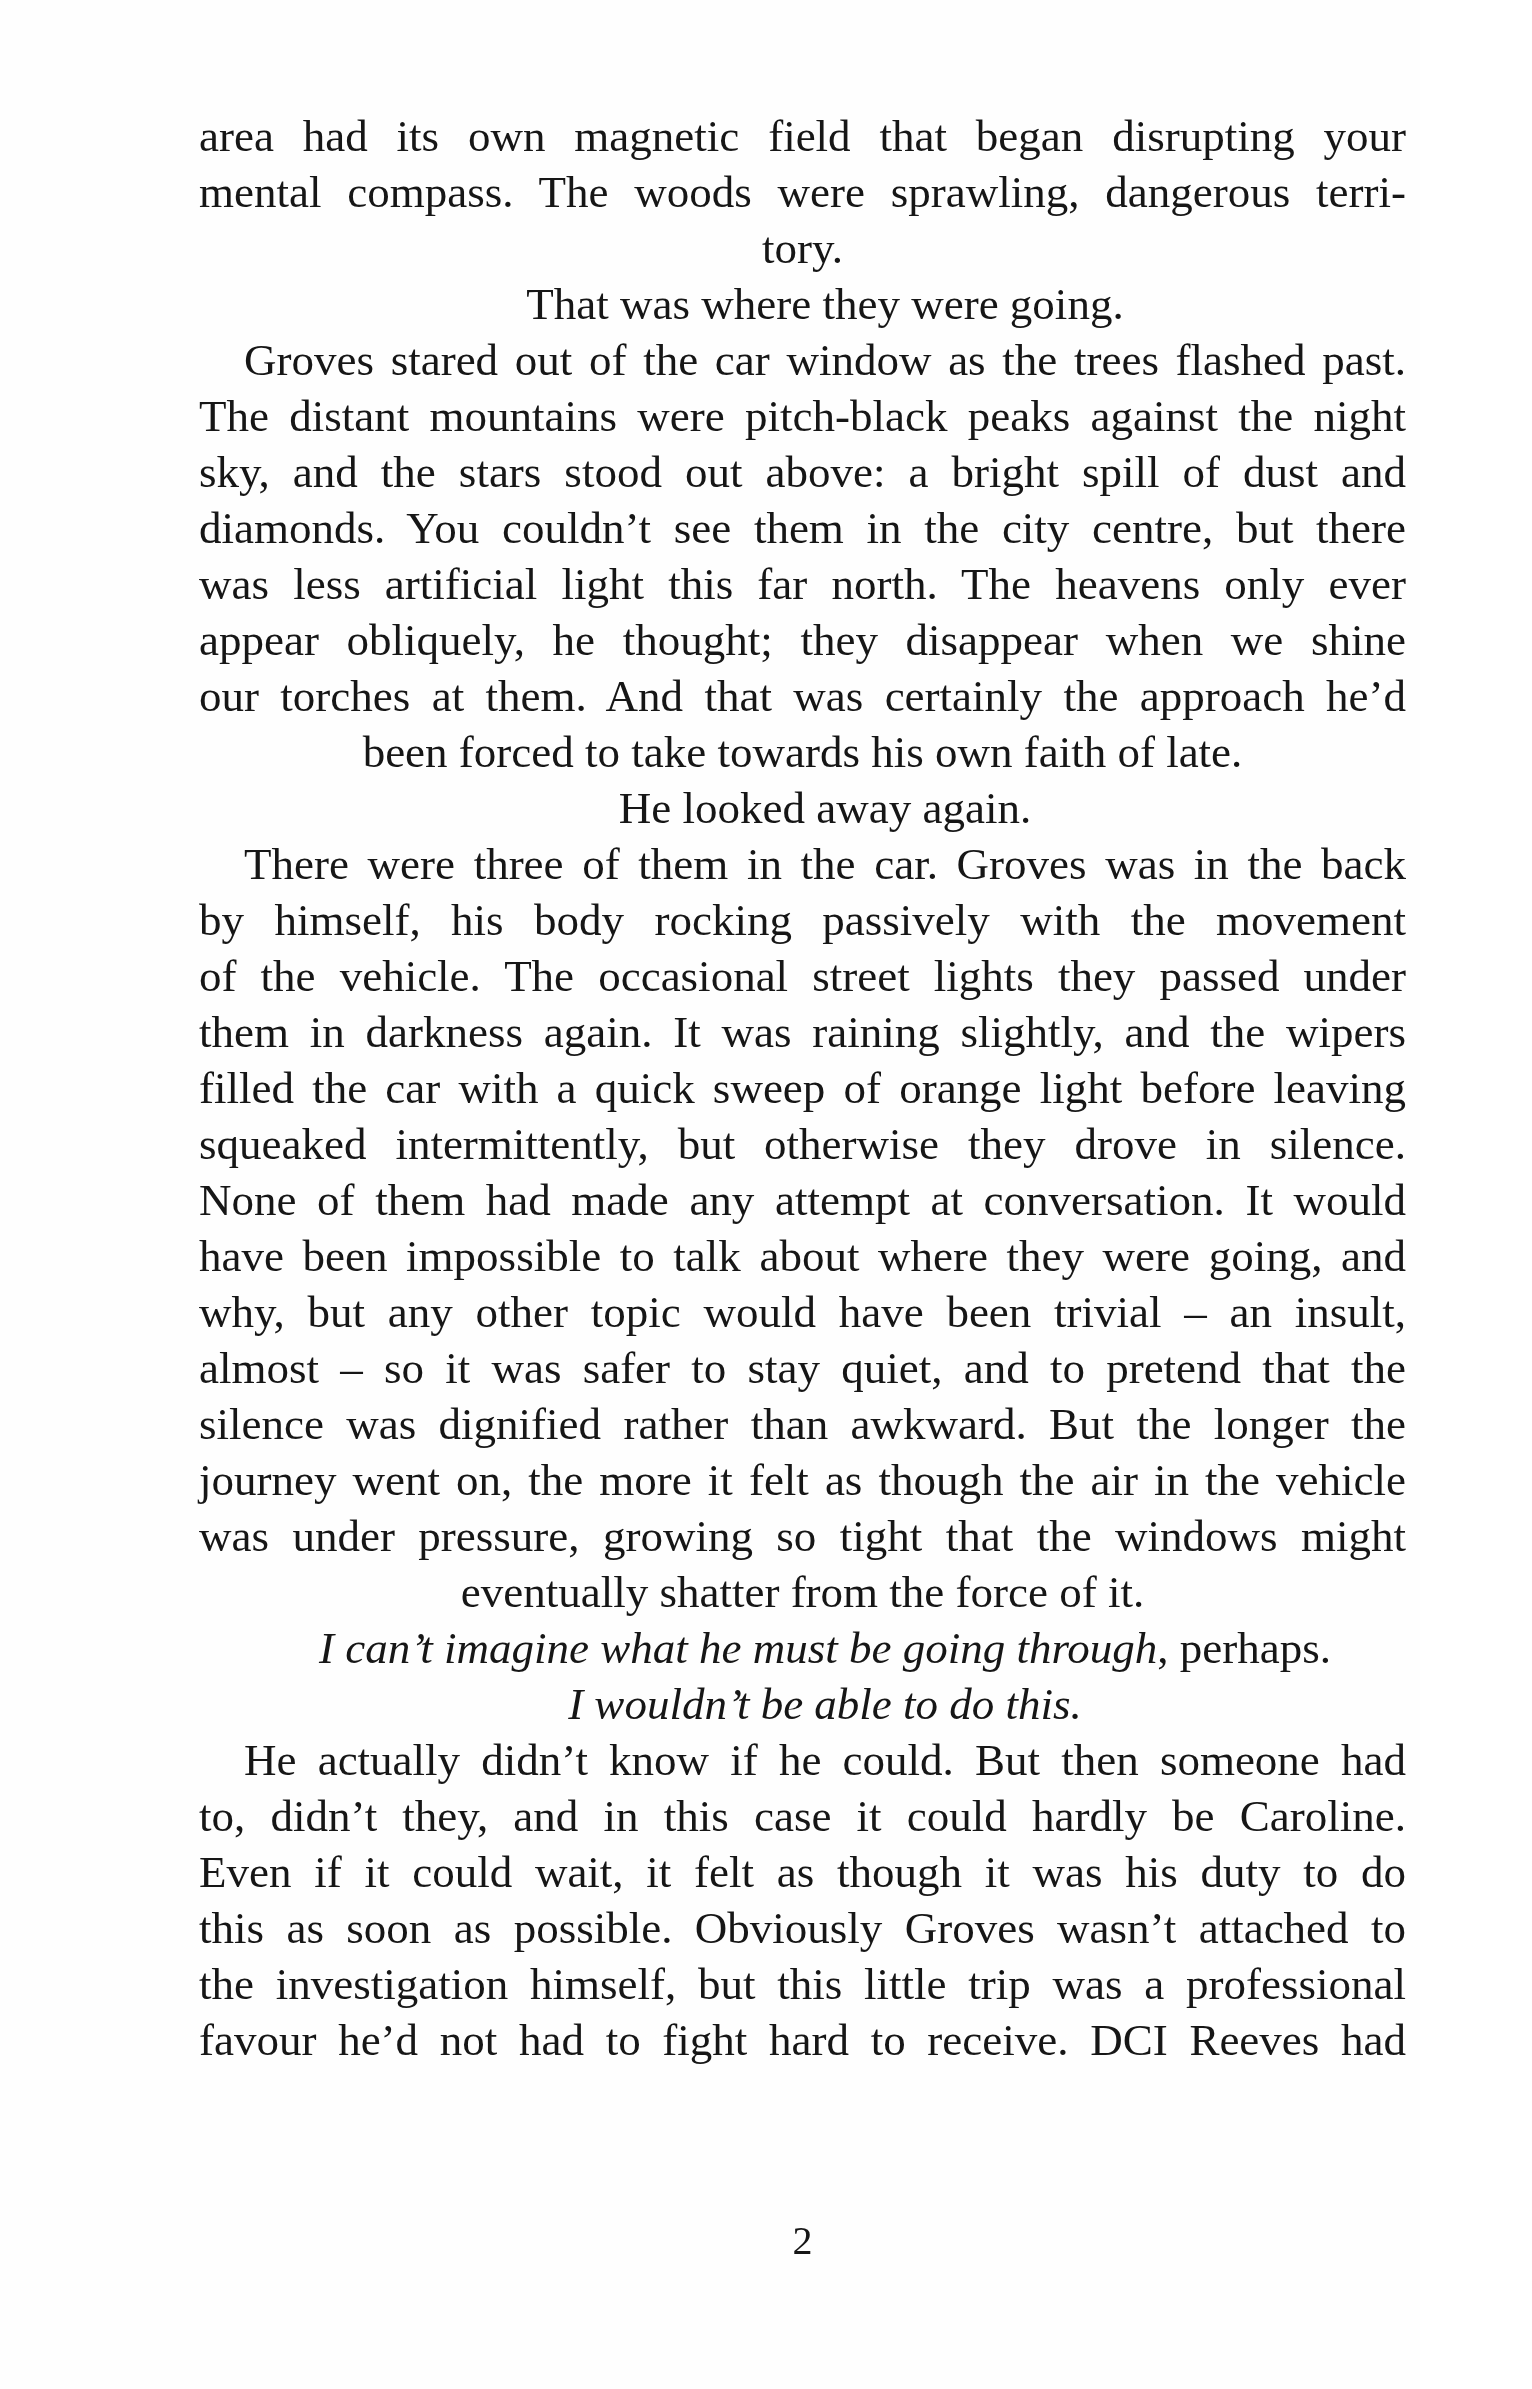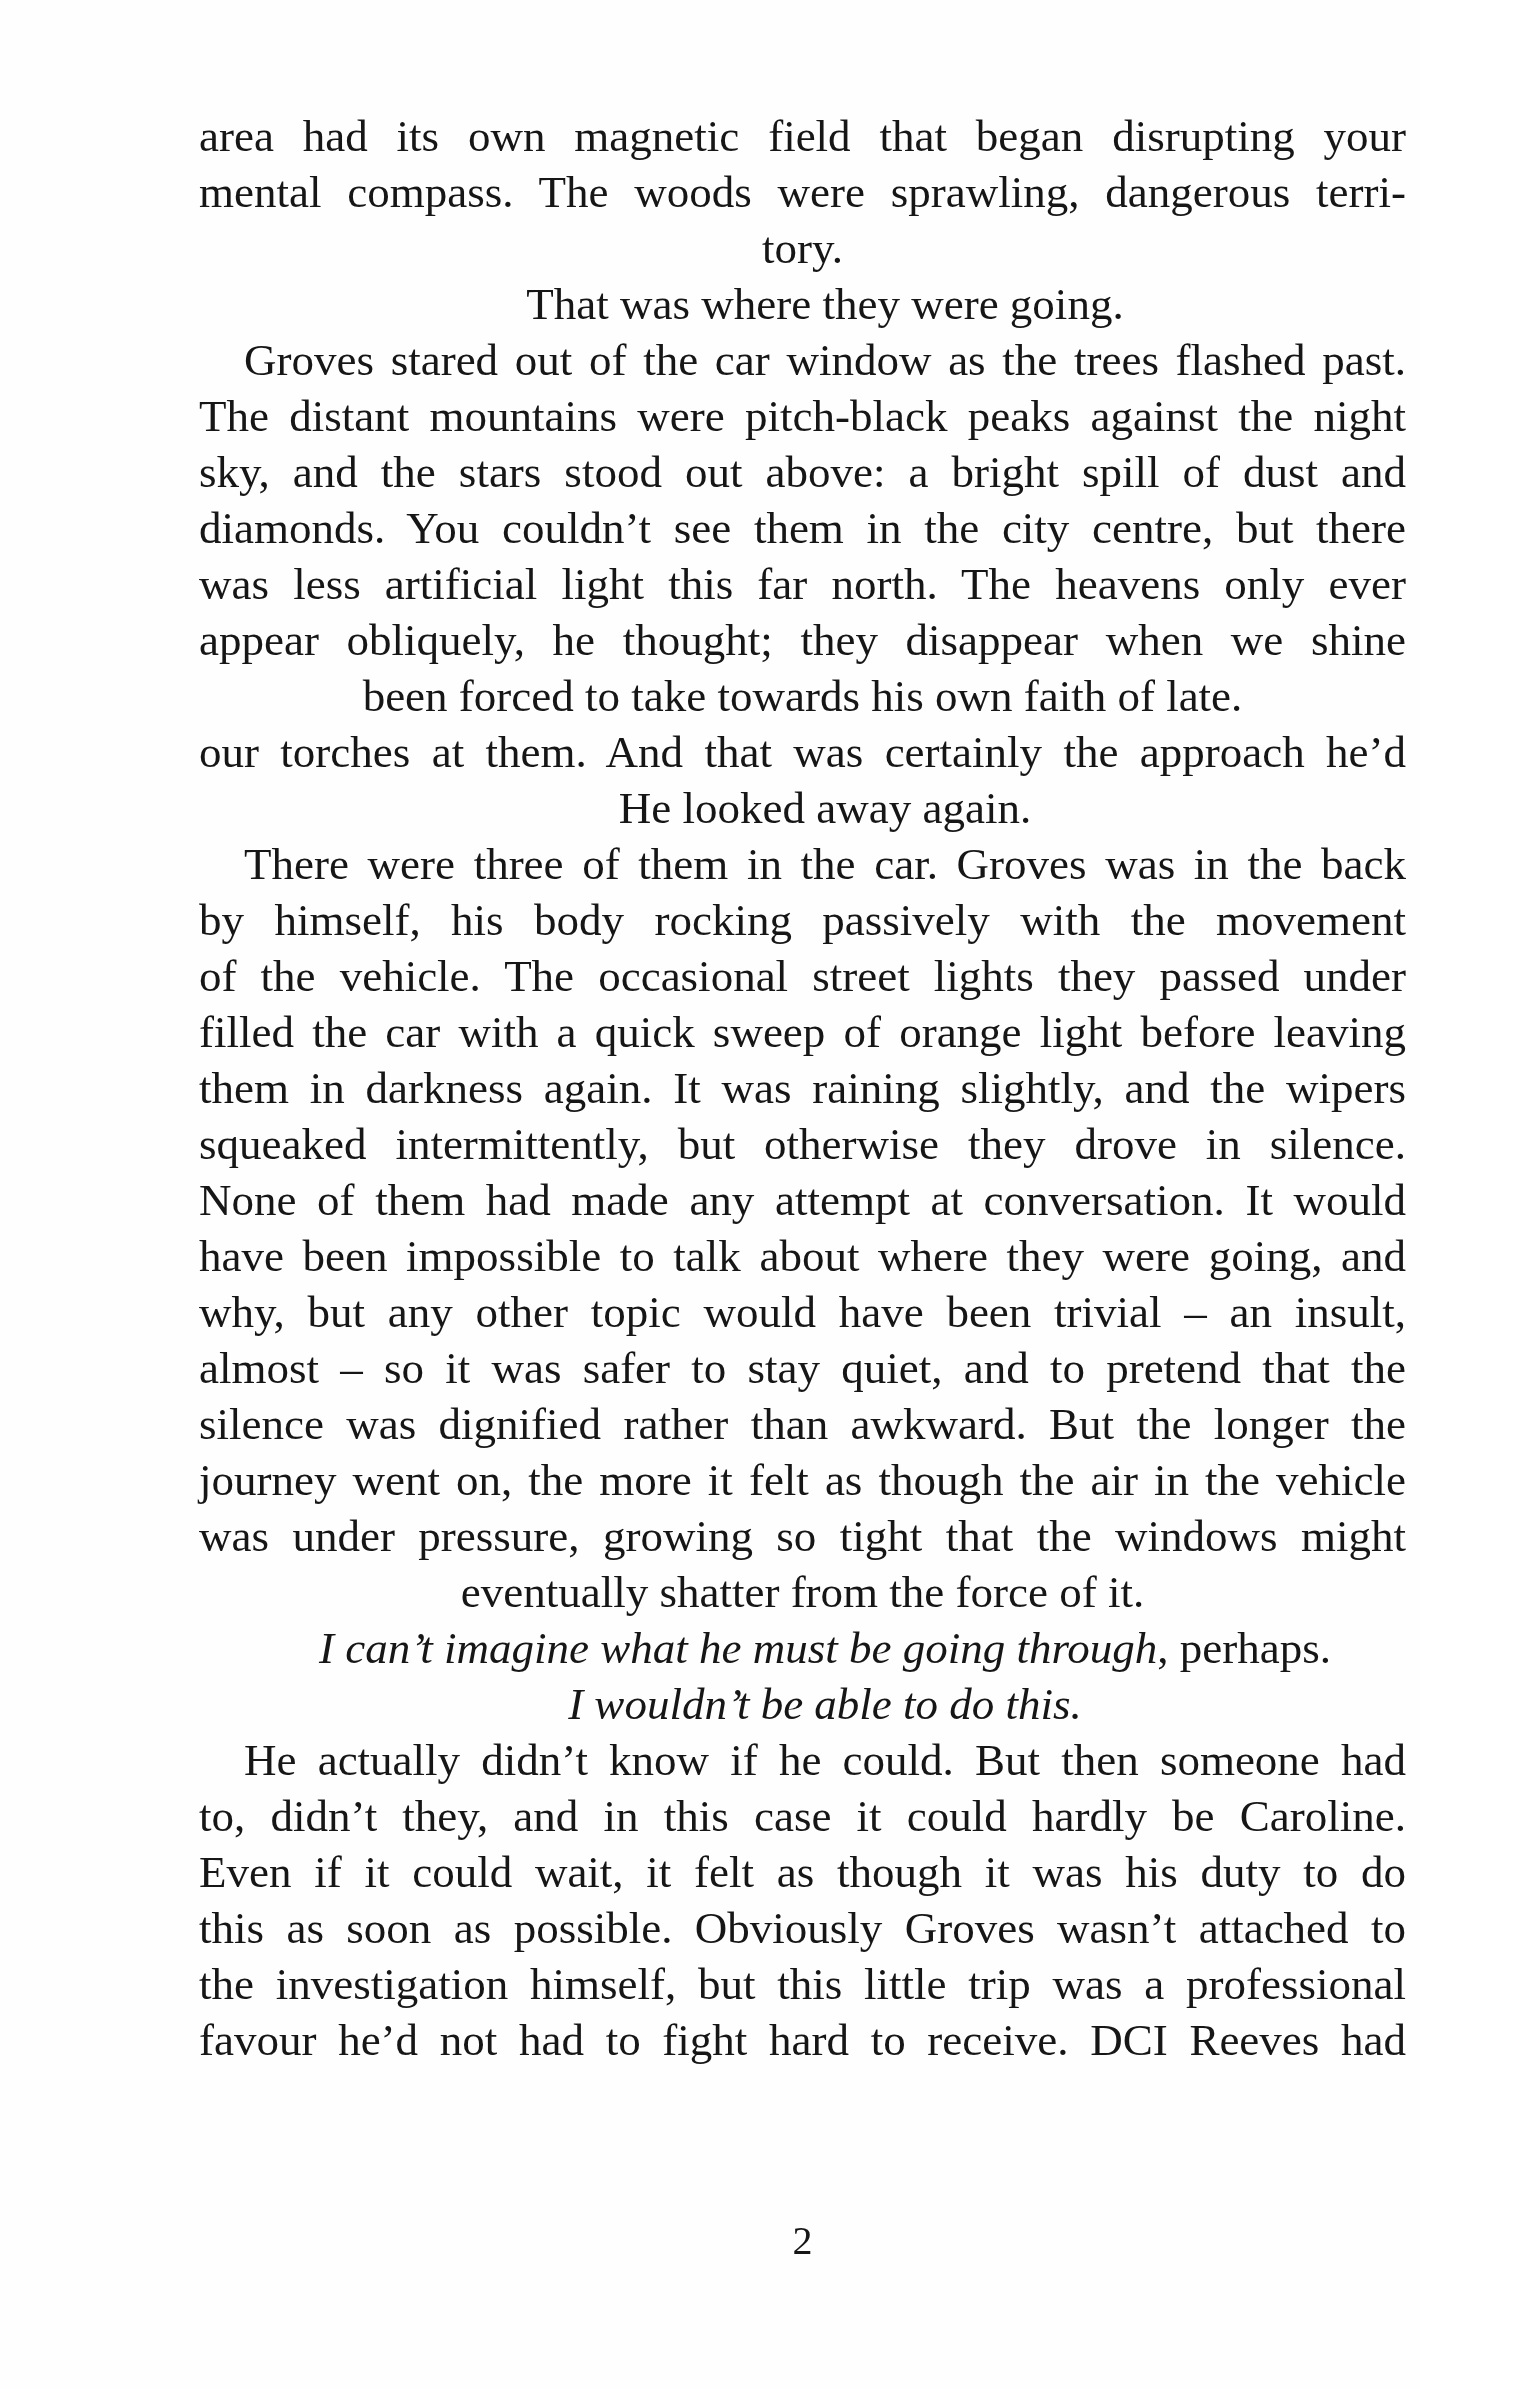--- a/index.html
+++ b/index.html
@@ -58,28 +58,28 @@
       <div class="line justify"><span>area had its own magnetic field that began disrupting your</span></div>
       <div class="line justify"><span>mental compass. The woods were sprawling, dangerous terri-</span></div>
       <div class="line"><span>tory.</span></div>
       <div class="line indent"><span>That was where they were going.</span></div>
       <div class="line justify indent"><span>Groves stared out of the car window as the trees flashed past.</span></div>
       <div class="line justify"><span>The distant mountains were pitch-black peaks against the night</span></div>
       <div class="line justify"><span>sky, and the stars stood out above: a bright spill of dust and</span></div>
       <div class="line justify"><span>diamonds. You couldn’t see them in the city centre, but there</span></div>
       <div class="line justify"><span>was less artificial light this far north. The heavens only ever</span></div>
       <div class="line justify"><span>appear obliquely, he thought; they disappear when we shine</span></div>
+      <div class="line justify"><span>our torches at them. And that was certainly the approach he’d</span></div>
       <div class="line"><span>been forced to take towards his own faith of late.</span></div>
-      <div class="line justify"><span>our torches at them. And that was certainly the approach he’d</span></div>
       <div class="line indent"><span>He looked away again.</span></div>
       <div class="line justify indent"><span>There were three of them in the car. Groves was in the back</span></div>
       <div class="line justify"><span>by himself, his body rocking passively with the movement</span></div>
       <div class="line justify"><span>of the vehicle. The occasional street lights they passed under</span></div>
+      <div class="line justify"><span>them in darkness again. It was raining slightly, and the wipers</span></div>
       <div class="line justify"><span>filled the car with a quick sweep of orange light before leaving</span></div>
-      <div class="line justify"><span>them in darkness again. It was raining slightly, and the wipers</span></div>
       <div class="line justify"><span>squeaked intermittently, but otherwise they drove in silence.</span></div>
       <div class="line justify"><span>None of them had made any attempt at conversation. It would</span></div>
       <div class="line justify"><span>have been impossible to talk about where they were going, and</span></div>
       <div class="line justify"><span>why, but any other topic would have been trivial – an insult,</span></div>
       <div class="line justify"><span>almost – so it was safer to stay quiet, and to pretend that the</span></div>
       <div class="line justify"><span>silence was dignified rather than awkward. But the longer the</span></div>
       <div class="line justify"><span>journey went on, the more it felt as though the air in the vehicle</span></div>
       <div class="line justify"><span>was under pressure, growing so tight that the windows might</span></div>
       <div class="line"><span>eventually shatter from the force of it.</span></div>
       <div class="line indent"><span class="italic">I can’t imagine what he must be going through</span><span>, perhaps.</span></div>

